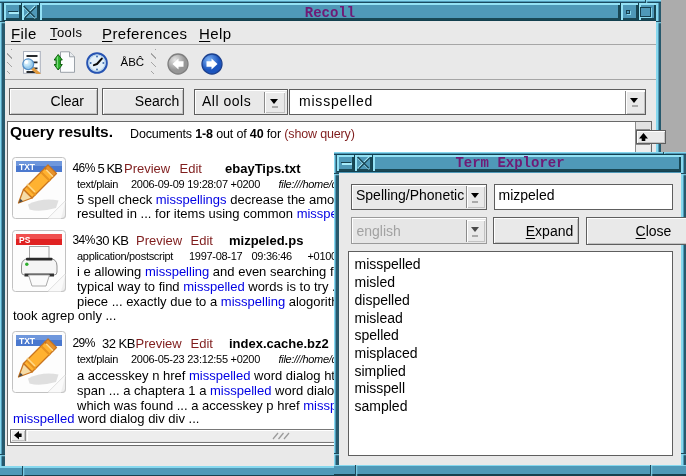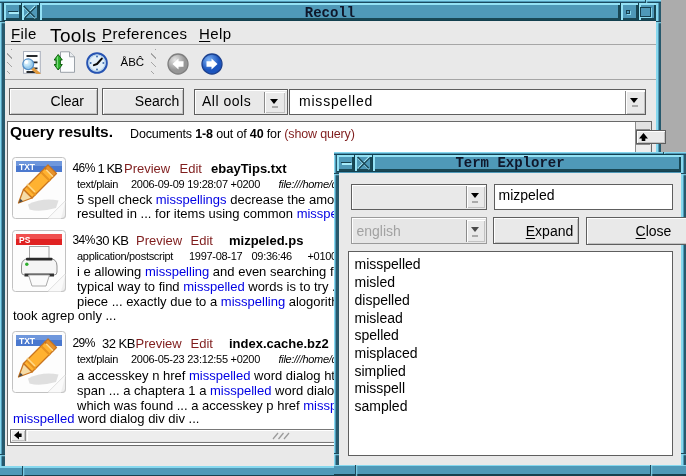--- a/index.html
+++ b/index.html
@@ -5,21 +5,21 @@
 body{width:686px;height:476px;background:#ACACAC;font-family:"Liberation Sans",sans-serif;position:relative;overflow:hidden;}
 .abs{position:absolute;}
 
 .wfill{background:#4F99B8;}
 .strip-t{background:linear-gradient(#87D8EE 0 1.5px,#4F99B8 1.5px 2px,#1B4B60 2px 100%);}
 .strip-b{background:linear-gradient(#87D8EE 0 1.5px,#4F99B8 1.5px calc(100% - 1.5px),#17414F calc(100% - 1.5px) 100%);}
 .strip-l{background:linear-gradient(90deg,#87D8EE 0 1.5px,#4F99B8 1.5px 2.4px,#27596C 2.4px 100%);}
 .strip-r{background:linear-gradient(90deg,#87D8EE 0 1.8px,#4F99B8 1.8px 3.2px,#27596C 3.2px 100%);}
 .trow{background:#12404F;}
 .tseg{position:absolute;top:0.5px;height:16.5px;background:#4F99B8;box-shadow:inset 2px 2px 0 #94E2F5,inset -2px -2px 0 #194754;}
-.ttitle{font-family:"Liberation Mono",monospace;font-weight:bold;font-size:14px;color:#0f172a;line-height:17px;}
+.ttitle{font-family:"Liberation Mono",monospace;font-weight:bold;font-size:14px;color:#701a75;line-height:17px;}
 .content{background:#E9E9E9;}
 
 .btn{background:#E9E9E9;border:1px solid #5E5E5E;box-shadow:inset 1px 1px 0 #FFF,inset -1px -1px 0 #C2C2C2;box-sizing:border-box;font-size:14px;color:#000;text-align:center;padding-left:28px;}
 .inset{background:#FFF;border:1px solid #5E5E5E;box-sizing:border-box;}
 .cbtn{position:absolute;top:1.5px;bottom:1.5px;background:#E9E9E9;border-left:1px solid #8B8B8B;box-shadow:inset 1px 1px 0 #FFF,inset -1px -1px 0 #C2C2C2;}
 .arr{position:absolute;width:0;height:0;border-left:4.5px solid transparent;border-right:4.5px solid transparent;border-top:5px solid #000;}
 .dash{position:absolute;height:2px;background:#A9A9A9;}
 .sep{background:#A6A6A6;height:1px;}
 .hatch{background:repeating-linear-gradient(45deg,#E9E9E9 0 1.6px,#A4A4A4 1.6px 2.8px,#E9E9E9 2.8px 6.2px);}
 .tickh{position:absolute;width:1.2px;background:#1E4A5C;box-shadow:1.2px 0 0 #87D8EE;}
@@ -50,21 +50,21 @@
     <path d="M2 2.2 L13.2 13.4 M13.2 1 L2 12.2" stroke="#A7EBFA" stroke-width="1.3" fill="none"></path>
     <path d="M1.6 1 L12.8 12.2 M14 1.6 L2.8 12.8" stroke="#17414F" stroke-width="1.3" fill="none"></path>
   </svg>
 <div class="abs" style="left:626px;top:10px;width:4px;height:4px;border:1px solid #17414F;box-shadow:1px 1px 0 #87D8EE;box-sizing:border-box;"></div>
 <div class="abs" style="left:640px;top:6.5px;width:11px;height:10px;border:1.5px solid #17414F;box-shadow:1px 1px 0 #87D8EE;box-sizing:border-box;"></div>
 <div class="abs ttitle" style="left:280px;top:4.5px;width:100px;text-align:center;">Recoll</div>
 
 <div class="abs content" style="left:5px;top:21px;width:651px;height:445px;"></div>
 
 <div class="abs" style="left:11px;top:25px;font-size:15px;letter-spacing:0.4px;"><u>F</u>ile</div>
-<div class="abs" style="left:50px;top:25px;font-size:19px;letter-spacing:0.4px;"><u>T</u>ools</div>
+<div class="abs" style="left:50px;top:25px;font-size:13px;letter-spacing:0.4px;"><u>T</u>ools</div>
 <div class="abs" style="left:102px;top:25px;font-size:15px;letter-spacing:0.4px;"><u>P</u>references</div>
 <div class="abs" style="left:199px;top:25px;font-size:15px;letter-spacing:0.4px;"><u>H</u>elp</div>
 <div class="abs sep" style="left:5px;top:44px;width:651px;"></div>
 
 <div class="abs hatch" style="left:7px;top:49px;width:4.5px;height:25px;"></div>
 <div class="abs hatch" style="left:151px;top:49px;width:4.5px;height:25px;"></div>
 
 <svg class="abs" style="left:22px;top:51px;" width="22" height="23">
  <defs>
       <radialGradient id="lens" cx="0.35" cy="0.3">
@@ -172,21 +172,21 @@
  <path d="M16 47.5 Q30 40.5 46.5 43.5 L44 51 Q28 55.5 17.5 52.5 Z" fill="#DFDFDF"></path>
  <g stroke="#C8741F" stroke-width="1.3" stroke-linejoin="round">
   <polygon points="33,11 41.5,19.5 20,41 11.5,32.5" fill="#FFB231"></polygon>
   <polygon points="11.5,32.5 20,41 6.5,46" fill="#F5DCA8"></polygon>
   <polygon points="33,11 41.5,19.5 44.5,16.5 36,8" fill="#E8922A"></polygon>
  </g>
  <path d="M15.2 29.8 L23.7 38.3 M29.5 15.5 L38 24" stroke="#E89420" stroke-width="2.2"></path>
  <path d="M34.2 12.8 L41 19.6 M23 35 L15 27" stroke="#FFD98A" stroke-width="1.6"></path>
  <polygon points="6.5,46 11,44.2 8.5,41.8" fill="#4A4A4A"></polygon>
 </svg>
-<div class="abs nw" style="left:0;top:160.8px;font-size:13px;"><span class="abs" style="left:72.5px;font-size:12px;letter-spacing:-0.6px;">46%</span><span class="abs" style="left:97.5px;letter-spacing:-0.9px;">1 KB</span><span class="abs lk" style="left:124px;">Preview</span><span class="abs lk" style="left:179.5px;">Edit</span><b class="abs" style="left:211px;text-align:right;">ebayTips.txt</b></div>
+<div class="abs nw" style="left:0;top:160.8px;font-size:13px;"><span class="abs" style="left:72.5px;font-size:12px;letter-spacing:-0.6px;">46%</span><span class="abs" style="left:97.5px;letter-spacing:-0.9px;">5 KB</span><span class="abs lk" style="left:124px;">Preview</span><span class="abs lk" style="left:179.5px;">Edit</span><b class="abs" style="left:225px;text-align:right;">ebayTips.txt</b></div>
 <div class="abs nw" style="left:0;top:177.7px;font-size:11px;letter-spacing:-0.3px;"><span class="abs" style="left:77px;">text/plain</span><span class="abs" style="left:131px;">2006-09-09</span><span class="abs" style="left:187.3px;">19:28:07</span><span class="abs" style="left:230.6px;">+0200</span><i class="abs" style="left:278.5px;">file:///home/dockes/tmp/ebay</i></div>
 <div class="abs nw" style="left:77px;top:191.5px;font-size:13px;">5 spell check <span class="hit">misspellings</span> decrease the amount of</div>
 <div class="abs nw" style="left:77px;top:206.4px;font-size:13px;">resulted in ... for items using common <span class="hit">misspellings</span> or</div>
 
 <svg class="abs" style="left:12px;top:229.5px;" width="55" height="63" viewBox="0 0 55 63">
  <rect x="0.5" y="0.5" width="53" height="61" rx="3" fill="#FDFDFD" stroke="#C2C2C2"></rect>
  <path d="M36 61.5 L53.5 44 V58 q0 3.5 -3.5 3.5 Z" fill="#EFEFEF" stroke="#C6C6C6"></path>
  <path d="M36 61.5 L53.5 44 L49 61.5 Z" fill="#FAFAFA"></path>
  <rect x="4" y="4" width="46" height="11" fill="#E02222"></rect>
  <rect x="4" y="4" width="46" height="5" fill="#F05050"></rect>
@@ -260,20 +260,21 @@
 <div class="abs" style="left:341px;top:161.5px;width:10px;height:1.5px;background:#17414F;"></div>
 <div class="abs" style="left:342px;top:163px;width:10px;height:1.5px;background:#A7EBFA;"></div>
 <svg class="abs" style="left:356px;top:156px;" width="16" height="15">
     <path d="M2 2.2 L13.2 13.4 M13.2 1 L2 12.2" stroke="#A7EBFA" stroke-width="1.3" fill="none"></path>
     <path d="M1.6 1 L12.8 12.2 M14 1.6 L2.8 12.8" stroke="#17414F" stroke-width="1.3" fill="none"></path>
   </svg>
 <div class="abs ttitle" style="left:455px;top:155px;width:110px;text-align:center;">Term Explorer</div>
 <div class="abs content" style="left:338.5px;top:172.5px;width:342.5px;height:292px;"></div>
 
 <div class="abs" style="left:350.5px;top:183.5px;width:136.5px;height:26.5px;background:#E9E9E9;border:1px solid #5E5E5E;box-shadow:inset 1px 1px 0 #FFF;box-sizing:border-box;">
+  <div class="abs" style="left:4.5px;top:2.5px;font-size:14px;">Spelling/Phonetic</div>
   <div class="cbtn" style="right:1.5px;width:18px;">
       <div class="arr" style="left:4px;top:7px;"></div>
       <div class="dash" style="left:5.5px;top:14.5px;width:6px;"></div>
     </div>
 </div>
 <div class="abs inset" style="left:494px;top:183.5px;width:179px;height:26.5px;">
   <div class="abs" style="left:3.5px;top:2.5px;font-size:14px;">mizpeled</div>
 </div>
 <div class="abs" style="left:350.5px;top:217.3px;width:136.5px;height:27.2px;background:#E6E6E6;border:1px solid #9A9A9A;box-shadow:inset 1px 1px 0 #FFF;box-sizing:border-box;">
   <div class="abs" style="left:5px;top:4.5px;font-size:14px;color:#A2A2A2;">english</div>

